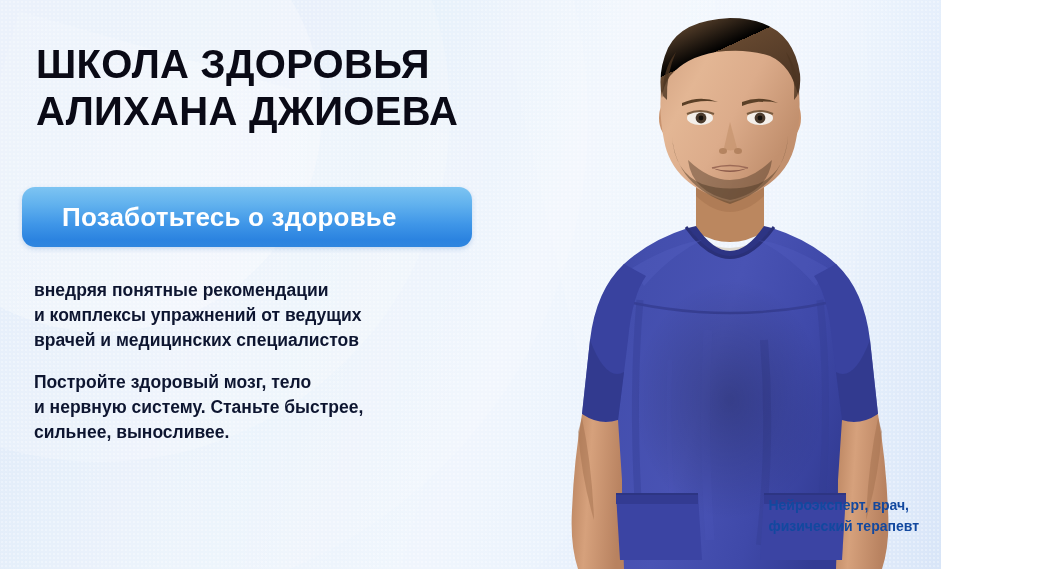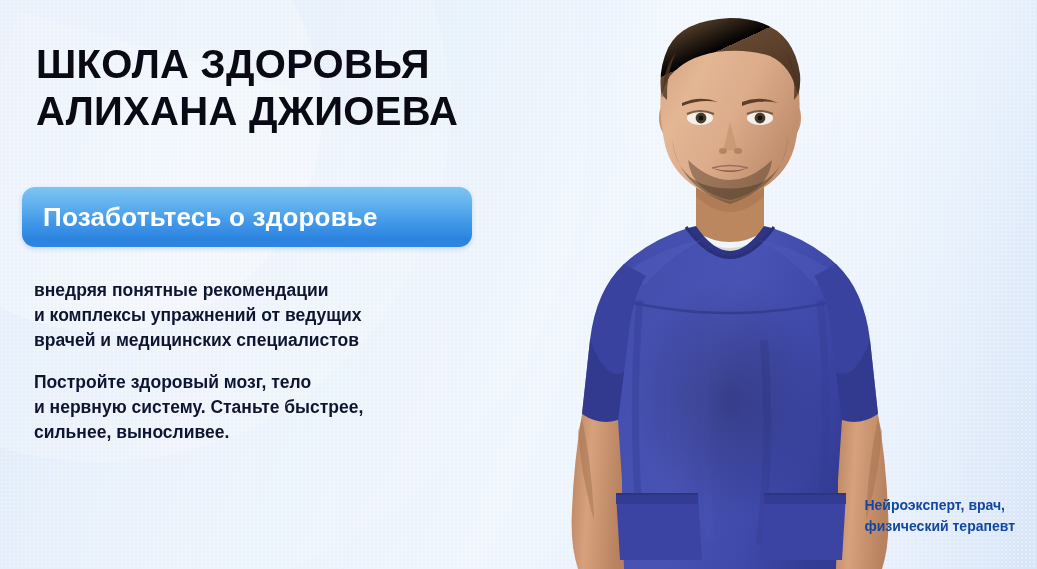--- a/index.html
+++ b/index.html
@@ -4,32 +4,33 @@
 <title>Школа здоровья Алихана Джиоева</title>
 <style>
   html, body {
     margin: 0;
     padding: 0;
     background: #ffffff;
   }
 
   .banner {
     position: relative;
-    width: 1037px;
+    width: 917px;
     height: 569px;
     overflow: hidden;
     font-family: "Liberation Sans", "DejaVu Sans", sans-serif;
     background: linear-gradient(112deg,
         #cfe0f7 0%,
         #d6e5f9 18%,
         #e2eefb 38%,
         #eef5fd 55%,
         #e6f0fc 72%,
         #d8e6f9 88%,
         #cfdff6 100%);
+    padding-left: 24px;
   }
 
   
   .bg-layer {
     position: absolute;
     inset: 0;
     pointer-events: none;
   }
 
   
@@ -138,21 +139,21 @@
         #2b83e0 88%,
         #2f86df 100%);
     box-shadow: 0 2px 5px rgba(40, 110, 190, 0.22);
     display: flex;
     align-items: center;
     border: none;
     padding: 0;
     cursor: pointer;
   }
   .cta-badge-label {
-    margin-left: 21px;
+    margin-left: 40px;
     font-size: 26px;
     font-weight: 700;
     color: #ffffff;
     letter-spacing: 0.2px;
     white-space: nowrap;
   }
 
   .paragraph {
     position: absolute;
     left: 34px;

